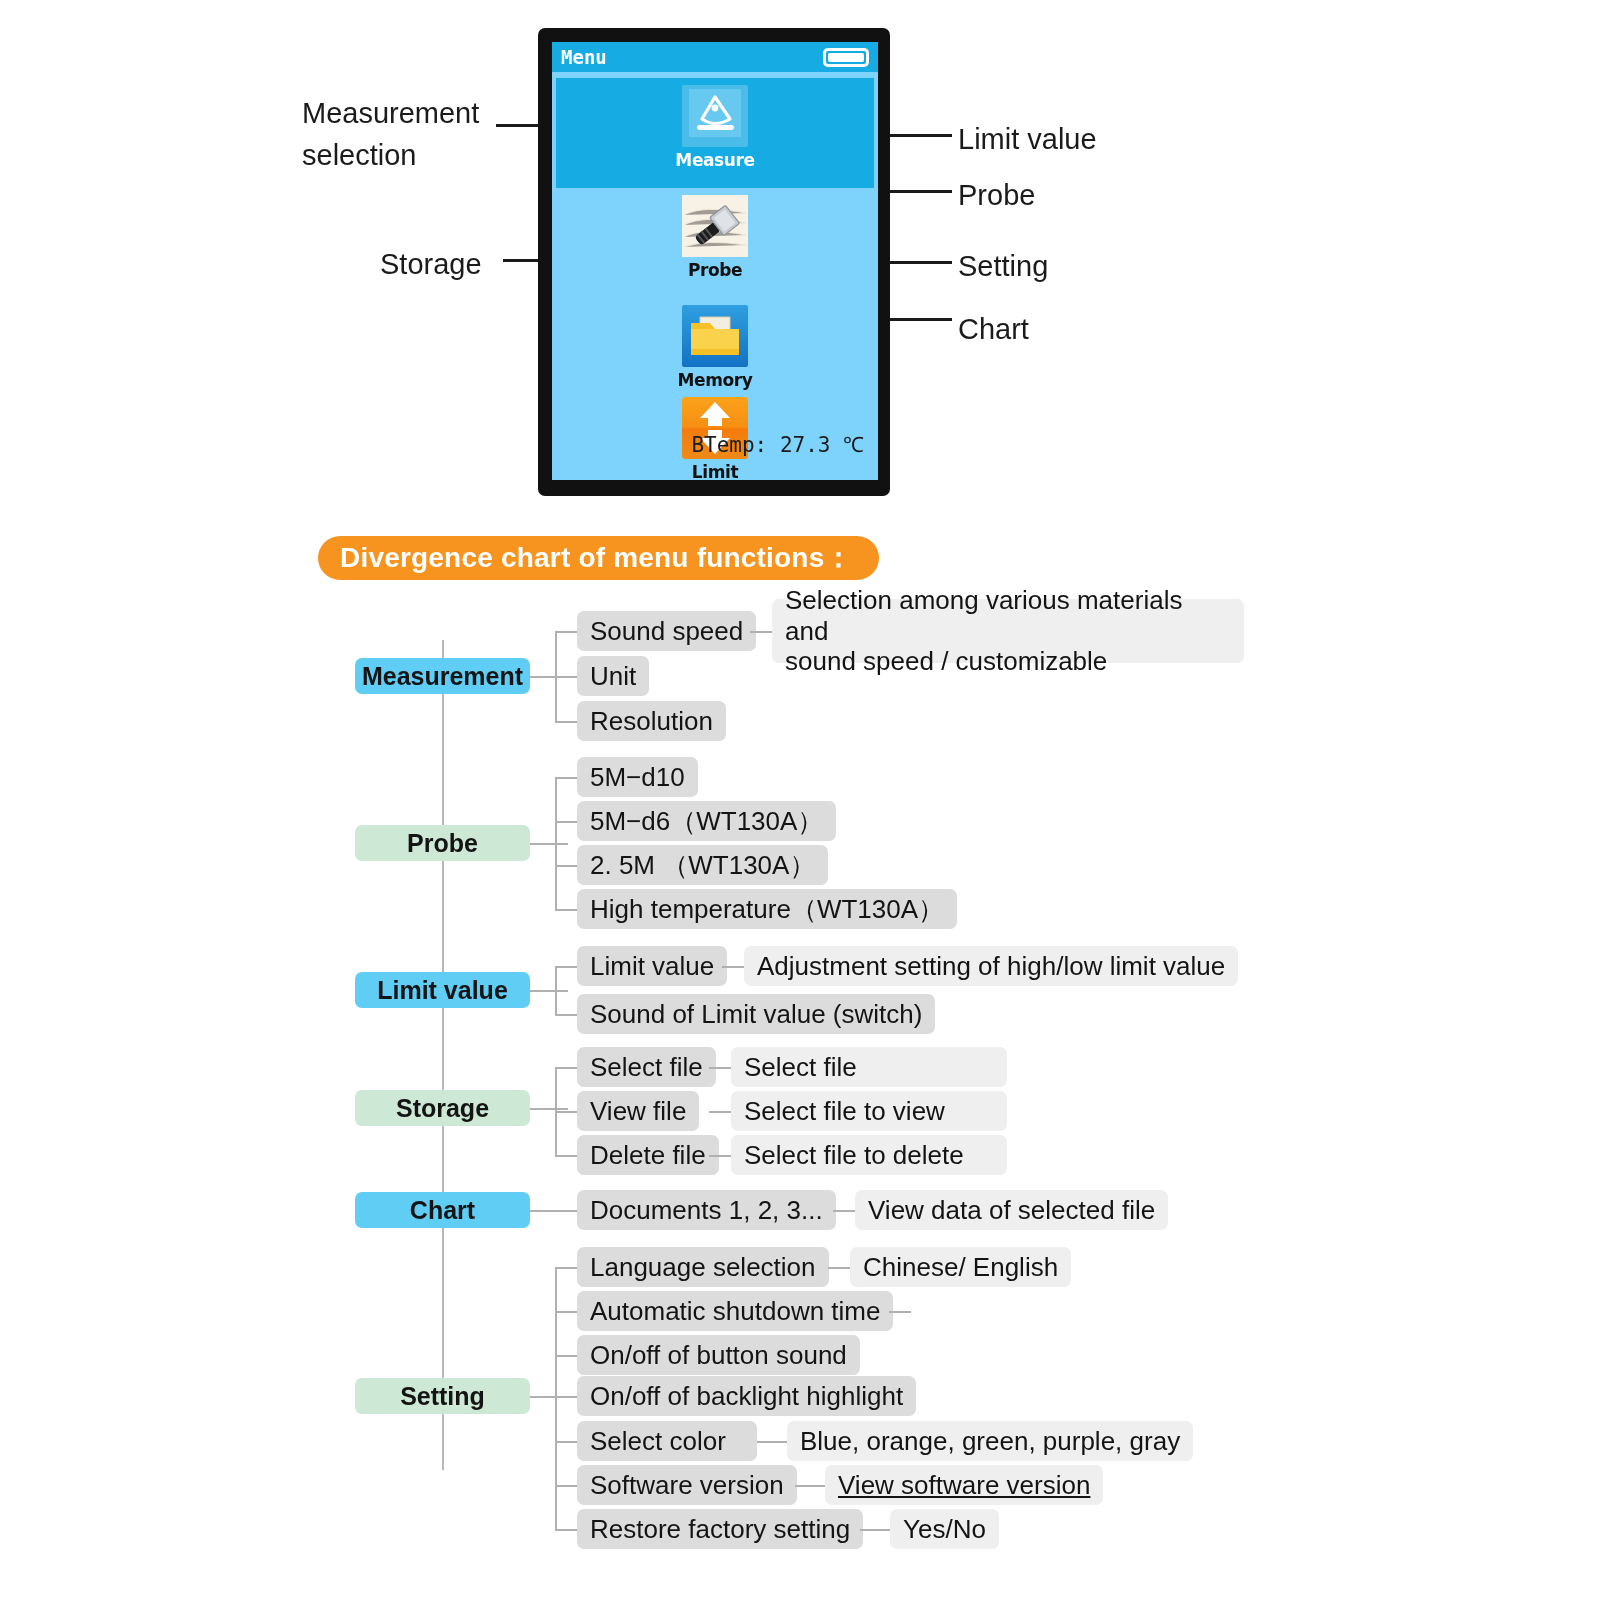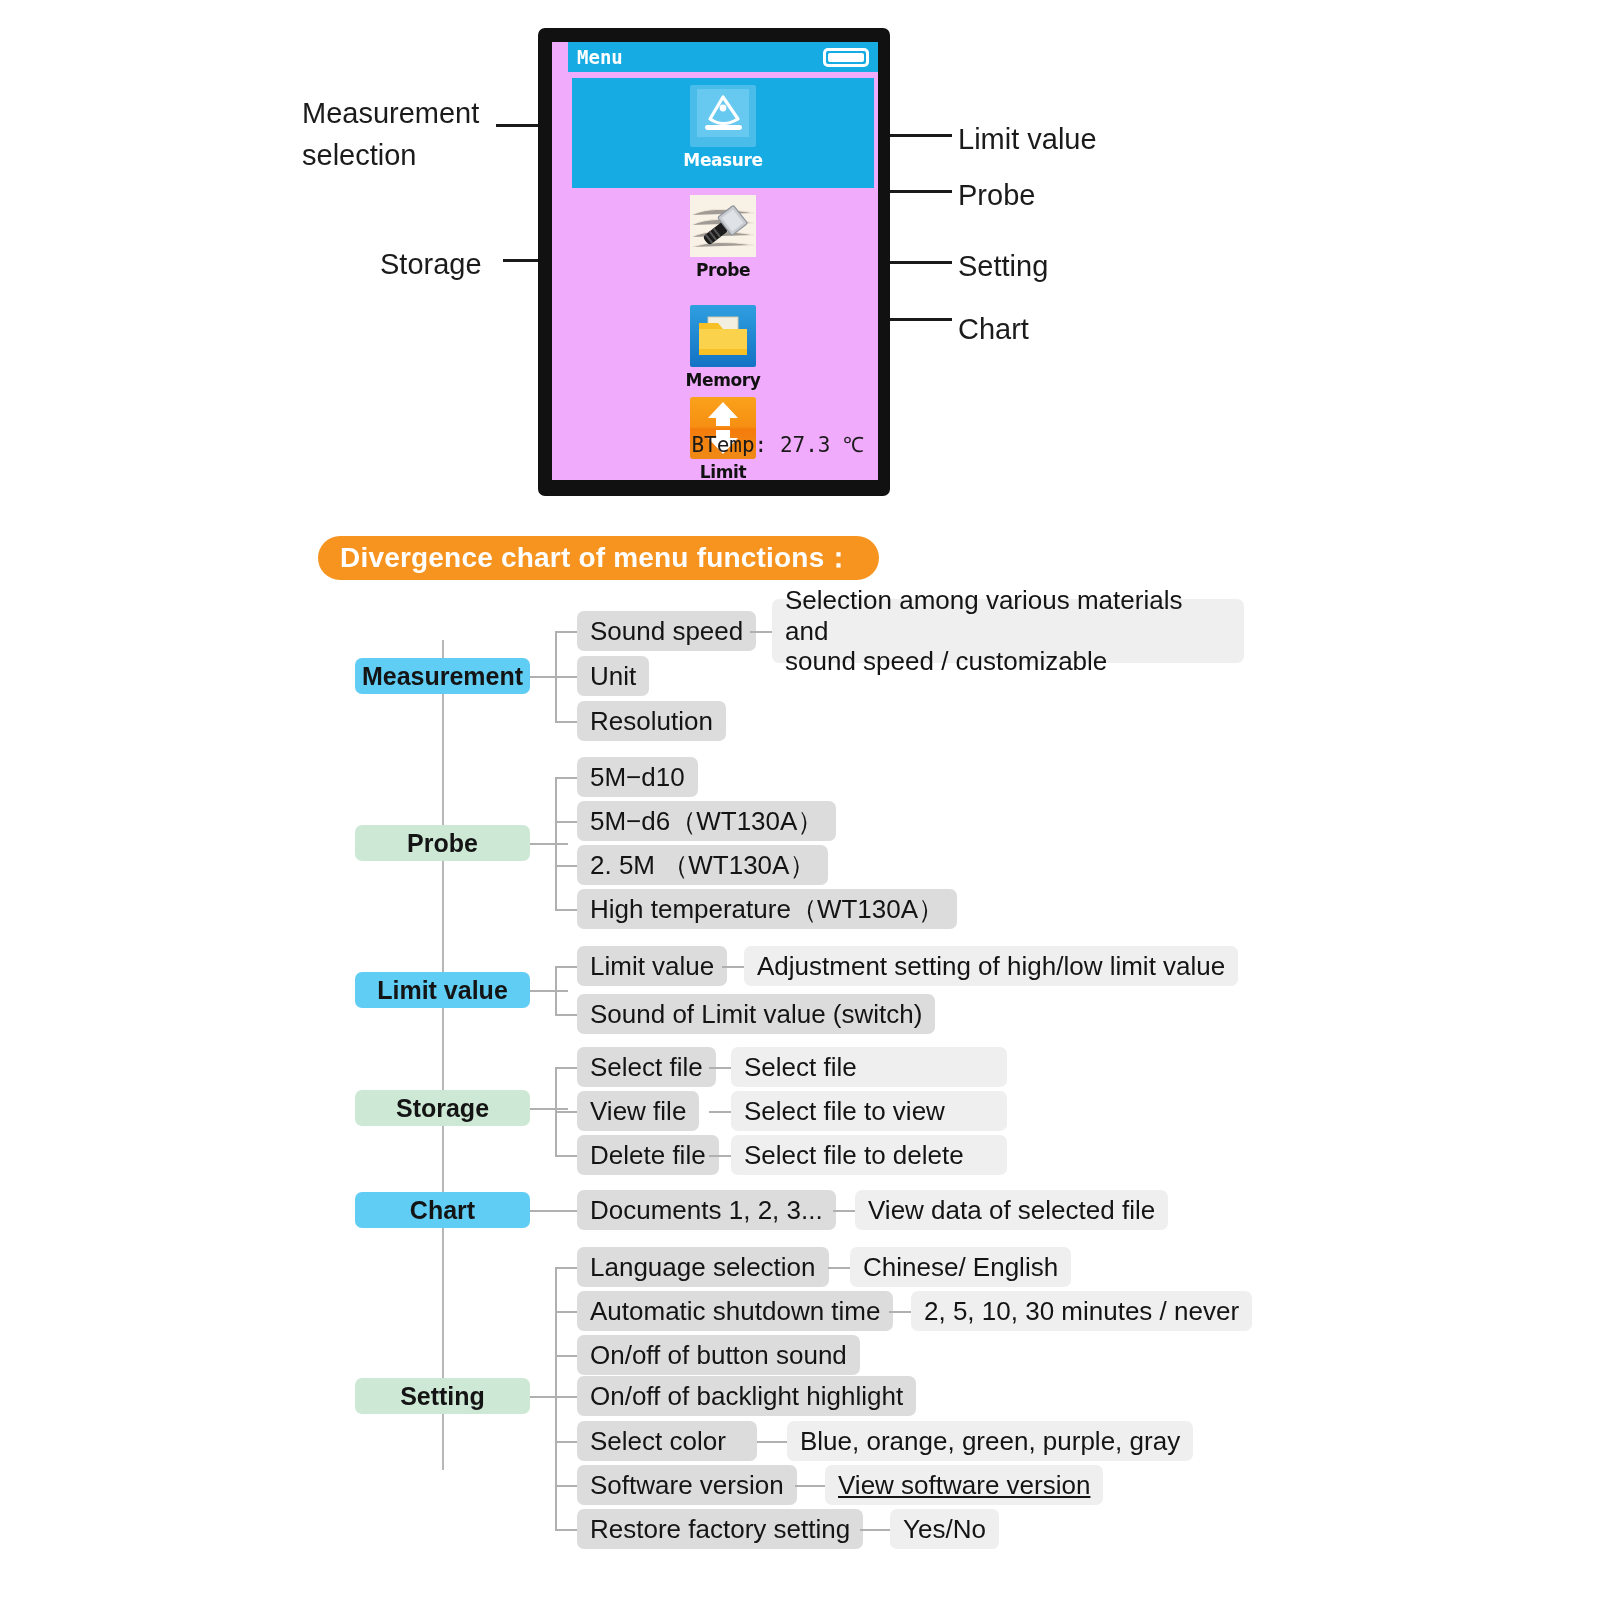--- a/index.html
+++ b/index.html
@@ -28,24 +28,23 @@
   
   #device-shell{
     position:absolute; left:538px; top:28px;
     width:352px; height:468px;
     background:#111111;
     border-radius:7px;
     padding:14px 12px 16px 14px;
   }
   #device-screen{
     width:100%; height:100%;
-    background:#f0abfc;
+    background:#7dd3fc;
     position:relative;
     overflow:hidden;
-    padding-left:16px;
   }
   #screen-titlebar{
     height:30px; background:#16ACE3;
     display:flex; align-items:center; justify-content:space-between;
     padding:0 9px 0 9px;
   }
   #screen-title{
     color:#ffffff; font-size:19px; letter-spacing:0px;
     font-family:"DejaVu Sans Mono", monospace; font-weight:bold;
   }
@@ -415,23 +414,20 @@
   </div>
   <div class="conn h" style="left:828px; top:667px; width:22px;"></div>
   <div class="leaf light" style="left:850px; top:647px;">
     <span>Chinese/ English</span>
   </div>
 
   <div class="leaf" style="left:577px; top:691px;">
     <span>Automatic shutdown time</span>
   </div>
   <div class="conn h" style="left:889px; top:711px; width:22px;"></div>
-  <div class="leaf light" style="left:911px; top:691px;">
-    <span>2, 5, 10, 30 minutes / never</span>
-  </div>
 
   <div class="leaf" style="left:577px; top:735px;">
     <span>On/off of button sound</span>
   </div>
   <div class="leaf" style="left:577px; top:776px;">
     <span>On/off of backlight highlight</span>
   </div>
 
   <div class="leaf" style="left:577px; top:821px; width:180px;">
     <span>Select color</span>

